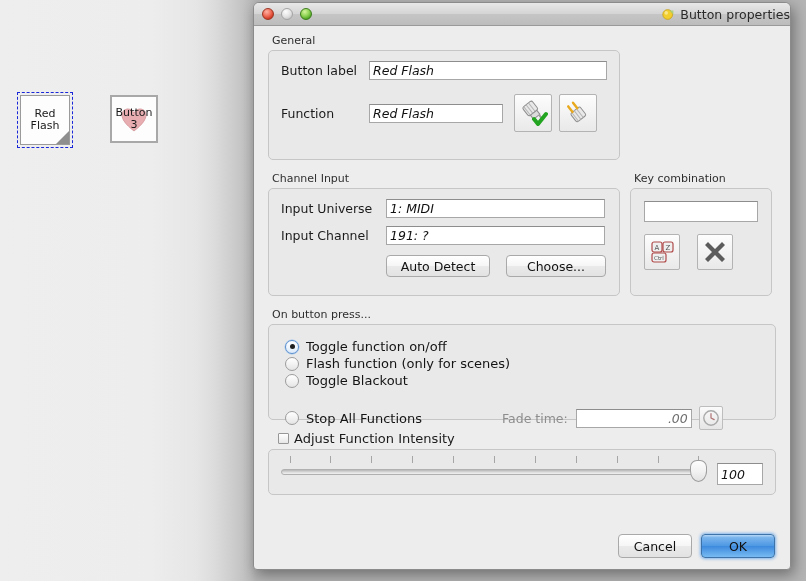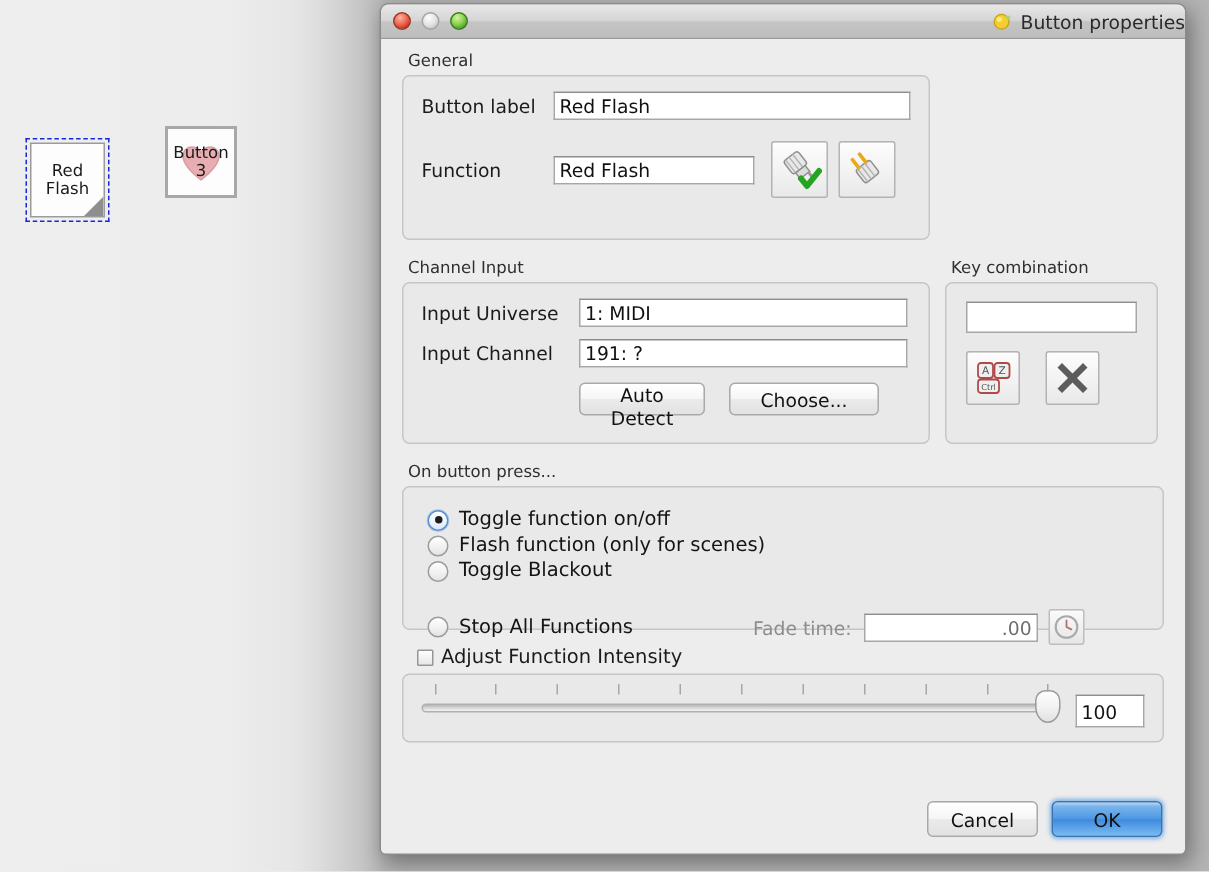--- a/index.html
+++ b/index.html
@@ -41,21 +41,21 @@
     outline: 1px dashed #1a27d8;
     outline-offset: 2px;
   }
   #vc-red-flash .fold {
     position: absolute; right: 0; bottom: 0;
     width: 0; height: 0;
     border-left: 13px solid transparent;
     border-bottom: 13px solid #8e8e8e;
   }
   #vc-button3 {
-    left: 110px; top: 84px; width: 48px; height: 48px;
+    left: 110px; top: 95px; width: 48px; height: 48px;
     border: 2px solid #a8a8a8;
     position: absolute;
   }
   #vc-button3 .heartblob {
     position: absolute;
     left: 50%; top: 52%;
     transform: translate(-50%, -50%);
     width: 26px; height: 24px;
     opacity: 0.85;
   }
@@ -135,20 +135,21 @@
     box-sizing: border-box;
     border: 1px solid #a7a7a7;
     border-top-color: #8d8d8d;
     background: #ffffff;
     font-family: "DejaVu Sans", "Liberation Sans", sans-serif;
     font-size: 12.5px;
     color: #111;
     padding: 1px 3px;
     height: 19px;
     outline: none;
+    font-style: italic;
   }
   input.txt:disabled { color: #111; background: #fff; }
   .txt.ralign { text-align: right; }
 
   
   button.pb {
     box-sizing: border-box;
     font-family: "DejaVu Sans", "Liberation Sans", sans-serif;
     font-size: 12.5px;
     color: #111;
@@ -347,21 +348,21 @@
         <div class="group" style="height:108px; padding:10px 12px;">
           <div class="row" style="margin-bottom:8px;">
             <span class="fld-label" style="width:105px;">Input Universe</span>
             <input class="txt" style="width: 219px;" value="1: MIDI">
           </div>
           <div class="row" style="margin-bottom:10px;">
             <span class="fld-label" style="width:105px;">Input Channel</span>
             <input class="txt" style="width: 219px;" value="191: ?">
           </div>
           <div class="row" style="justify-content:flex-start; padding-left:105px; gap:16px;">
-            <button class="pb" style="width:84px;">Auto Detect</button>
+            <button class="pb" style="width:104px;">Auto Detect</button>
             <button class="pb" style="width:100px;">Choose...</button>
           </div>
         </div>
       </div>
 
       <div style="width:142px;">
         <div class="group-title">Key combination</div>
         <div class="group" style="height:108px; padding:12px 13px;">
           <input class="txt" style="width: 100%; height: 21px; margin-bottom: 12px;" value="">
           <div style="display:flex; gap:17px;">

